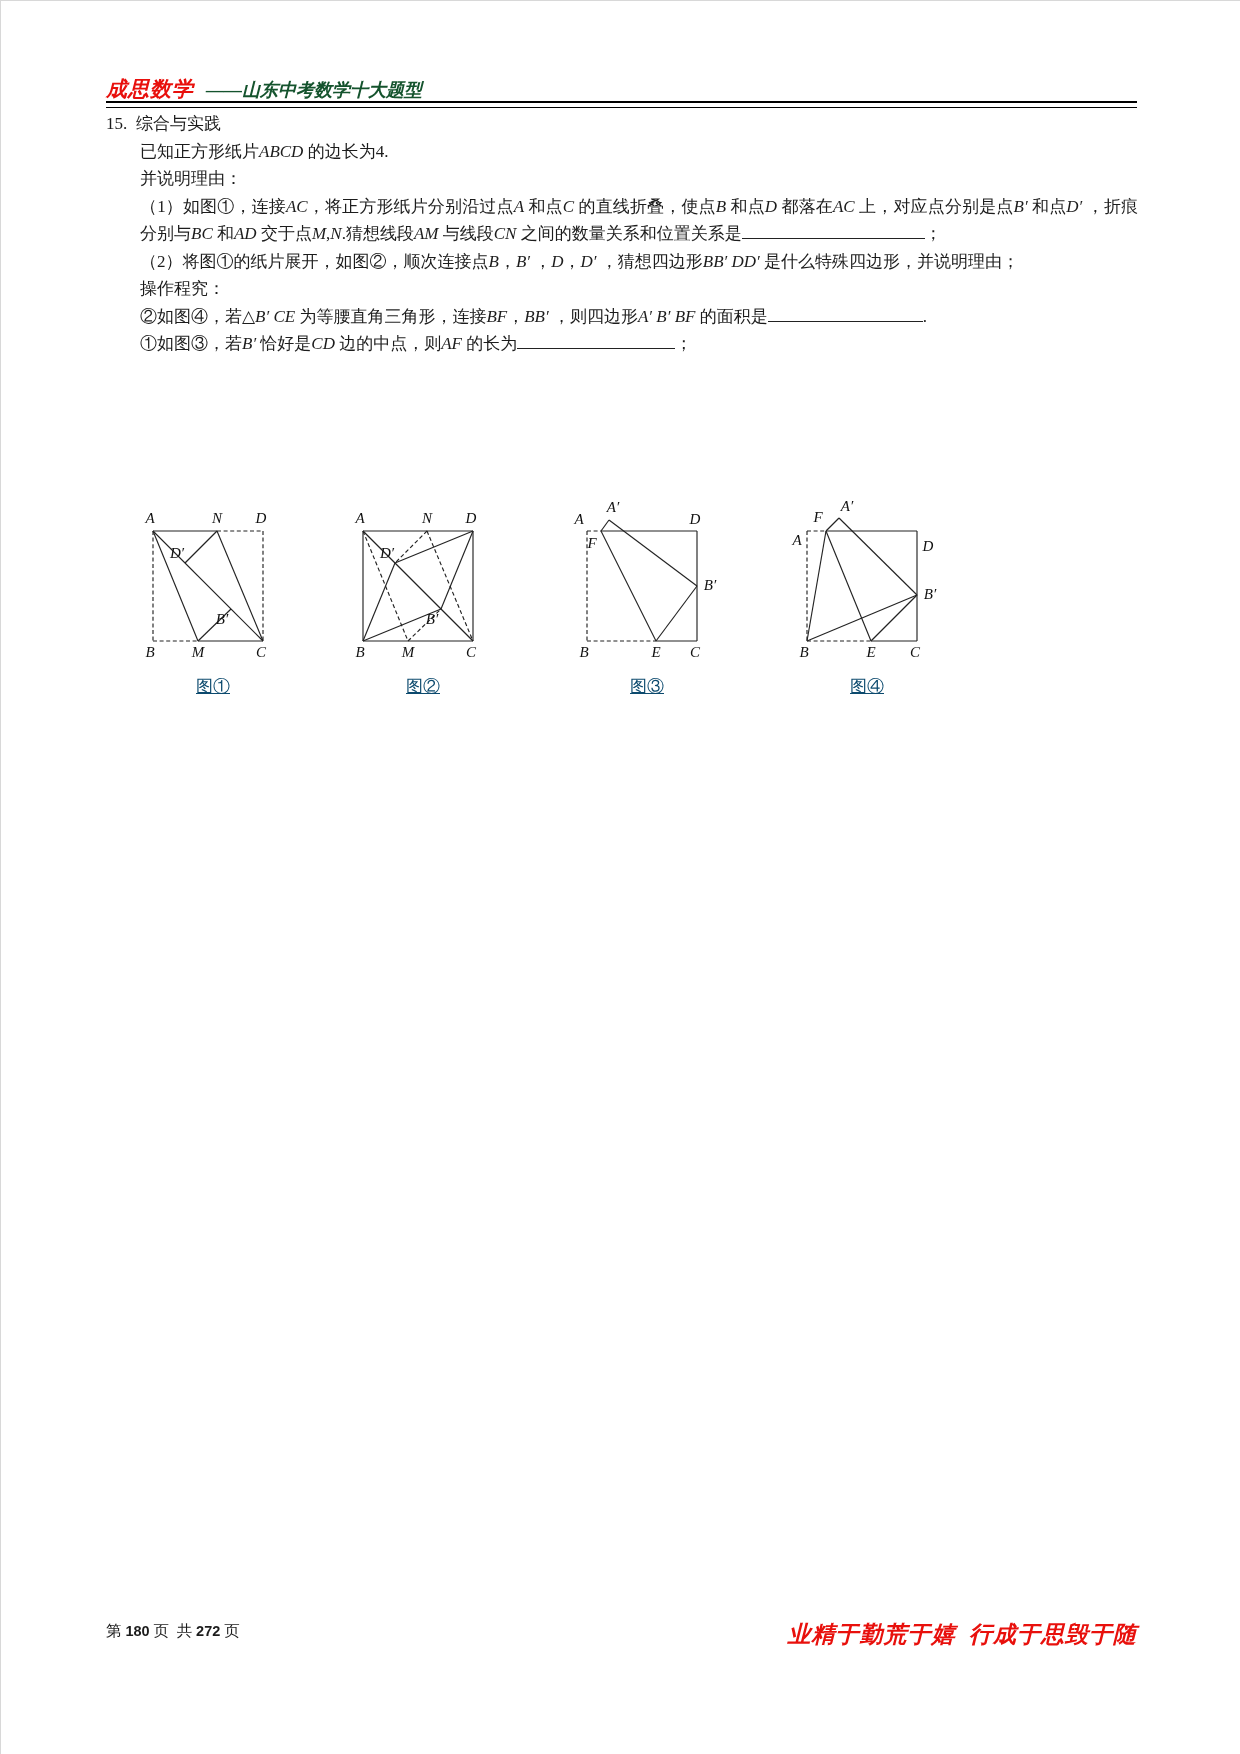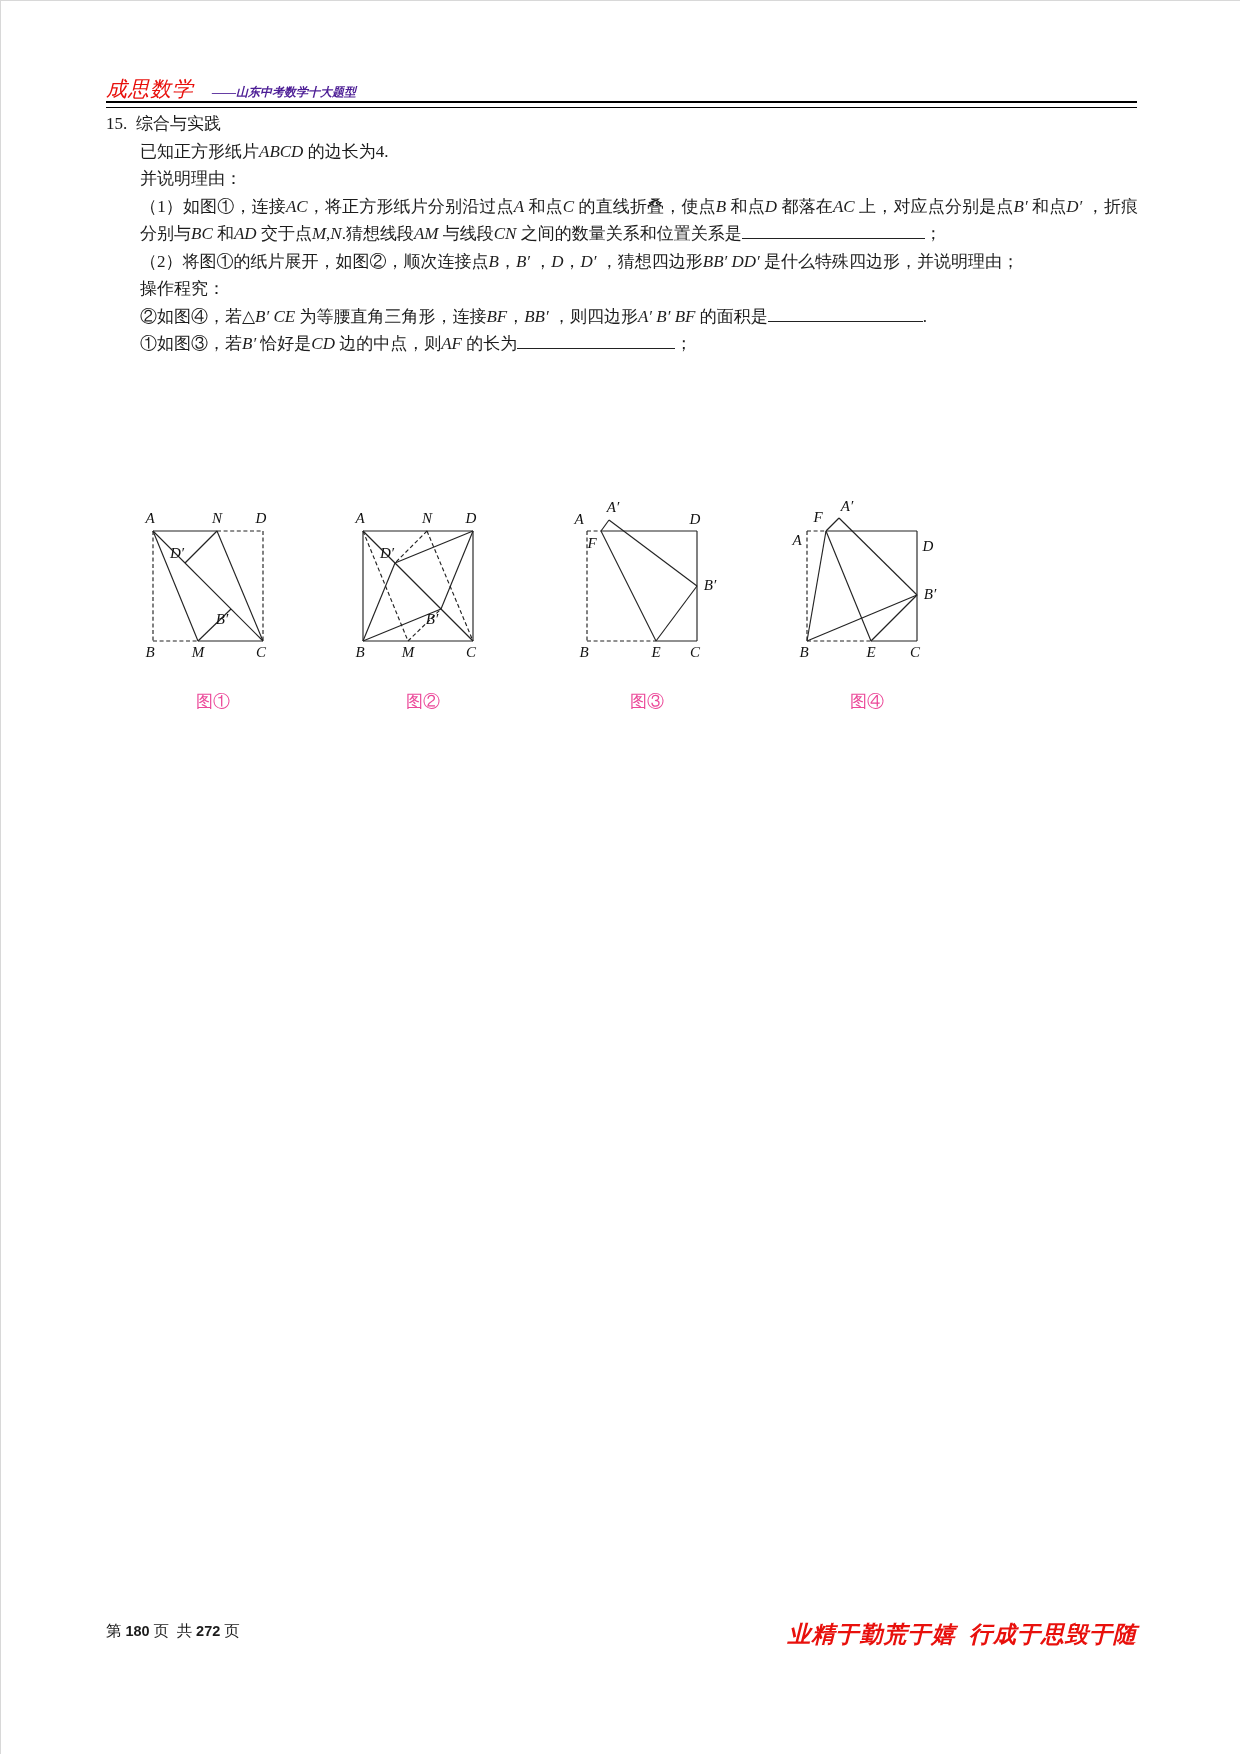--- a/index.html
+++ b/index.html
@@ -8,39 +8,39 @@
     width:1240px;height:1754px;
     margin:0 auto;
     background:#ffffff;
     border:1px solid #d8d8d8;
     overflow:hidden;
     font-family:"Liberation Serif","DejaVu Serif",serif;
     color:#1c1c1c;
   }
   
   #hdr{position:absolute;left:105px;top:74px;white-space:nowrap;}
-  #hdr .brand{font-weight:normal;font-style:italic;font-size:21px;letter-spacing:1px;}
-  #hdr .suffix{font-weight:bold;font-style:italic;font-size:12px;color:#4c1d95;margin-left:18px;}
+  #hdr .brand{font-weight:bold;font-style:italic;font-size:21px;letter-spacing:1px;}
+  #hdr .suffix{font-weight:bold;font-style:italic;font-size:18px;color:#14532d;margin-left:12px;}
   #rule{position:absolute;left:105px;top:100px;width:1031px;height:4px;
         border-top:2.5px solid #000;border-bottom:1.5px solid #000;}
   
   #text{position:absolute;left:105px;top:109px;width:1032px;
         font-size:17px;line-height:27.5px;}
   #text i{font-family:Liberation Serif, serif;}
   .item-head .num{display:inline-block;min-width:30px;}
   .p-line{margin-left:34px;text-align:justify;}
   .blank{display:inline-block;height:15px;border-bottom:1.4px solid #222;
          vertical-align:baseline;}
   
   .fig{position:absolute;width:170px;}
   .fig svg line.solid{stroke:#232323;stroke-width:1.15;}
   .fig svg line.dash{stroke:#232323;stroke-width:1.15;stroke-dasharray:4 2.6;}
   .fig svg text{font-family:"Liberation Serif","DejaVu Serif",serif;
                 font-style:italic;font-size:15px;fill:#111;}
-  .fig-cap{width:170px;text-align:center;font-size:17px;margin-top:15px;color:#ec4899;}
+  .fig-cap{width:170px;text-align:center;font-size:17px;margin-top:0px;color:#0c4a6e;text-decoration:underline;}
   
   #ftr-left{position:absolute;left:105px;top:1620px;font-size:15.5px;white-space:pre;}
   #ftr-left .pagenum{font-weight:bold;font-family:"Liberation Sans","DejaVu Sans",sans-serif;font-size:14.5px;margin-top:8px;}
   #ftr-right{position:absolute;right:104px;top:1618px;font-size:23px;font-weight:bold;
              font-style:italic;letter-spacing:1px;white-space:pre;}
 </style>
 </head>
 <body>
 
 <div id="page">

